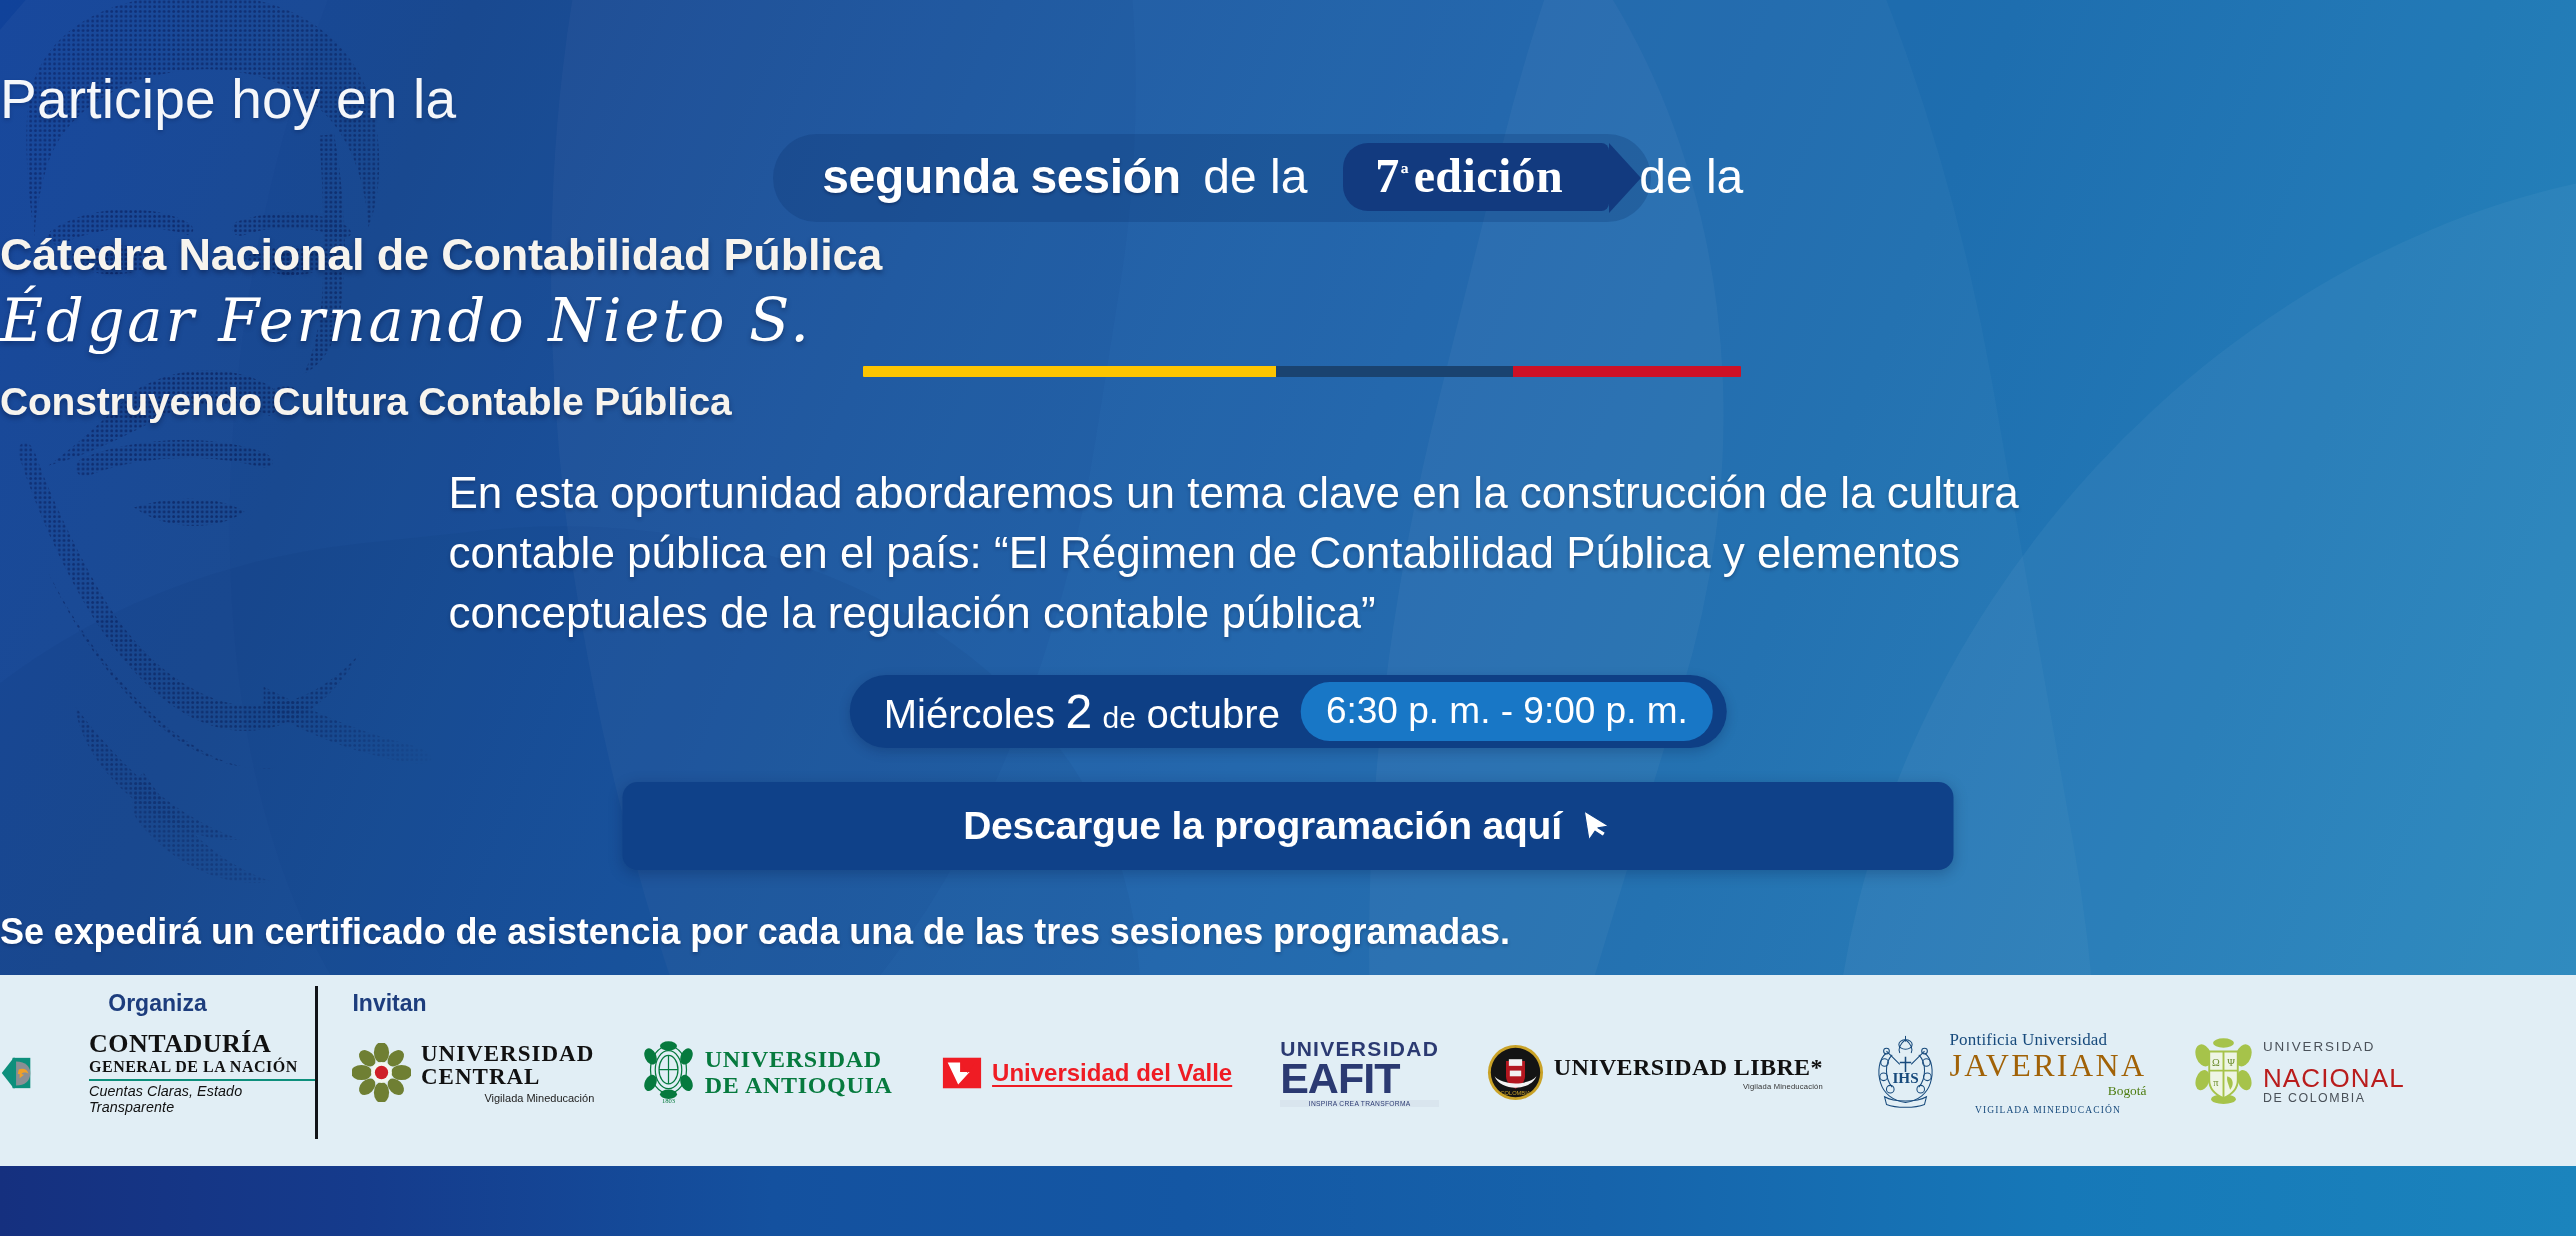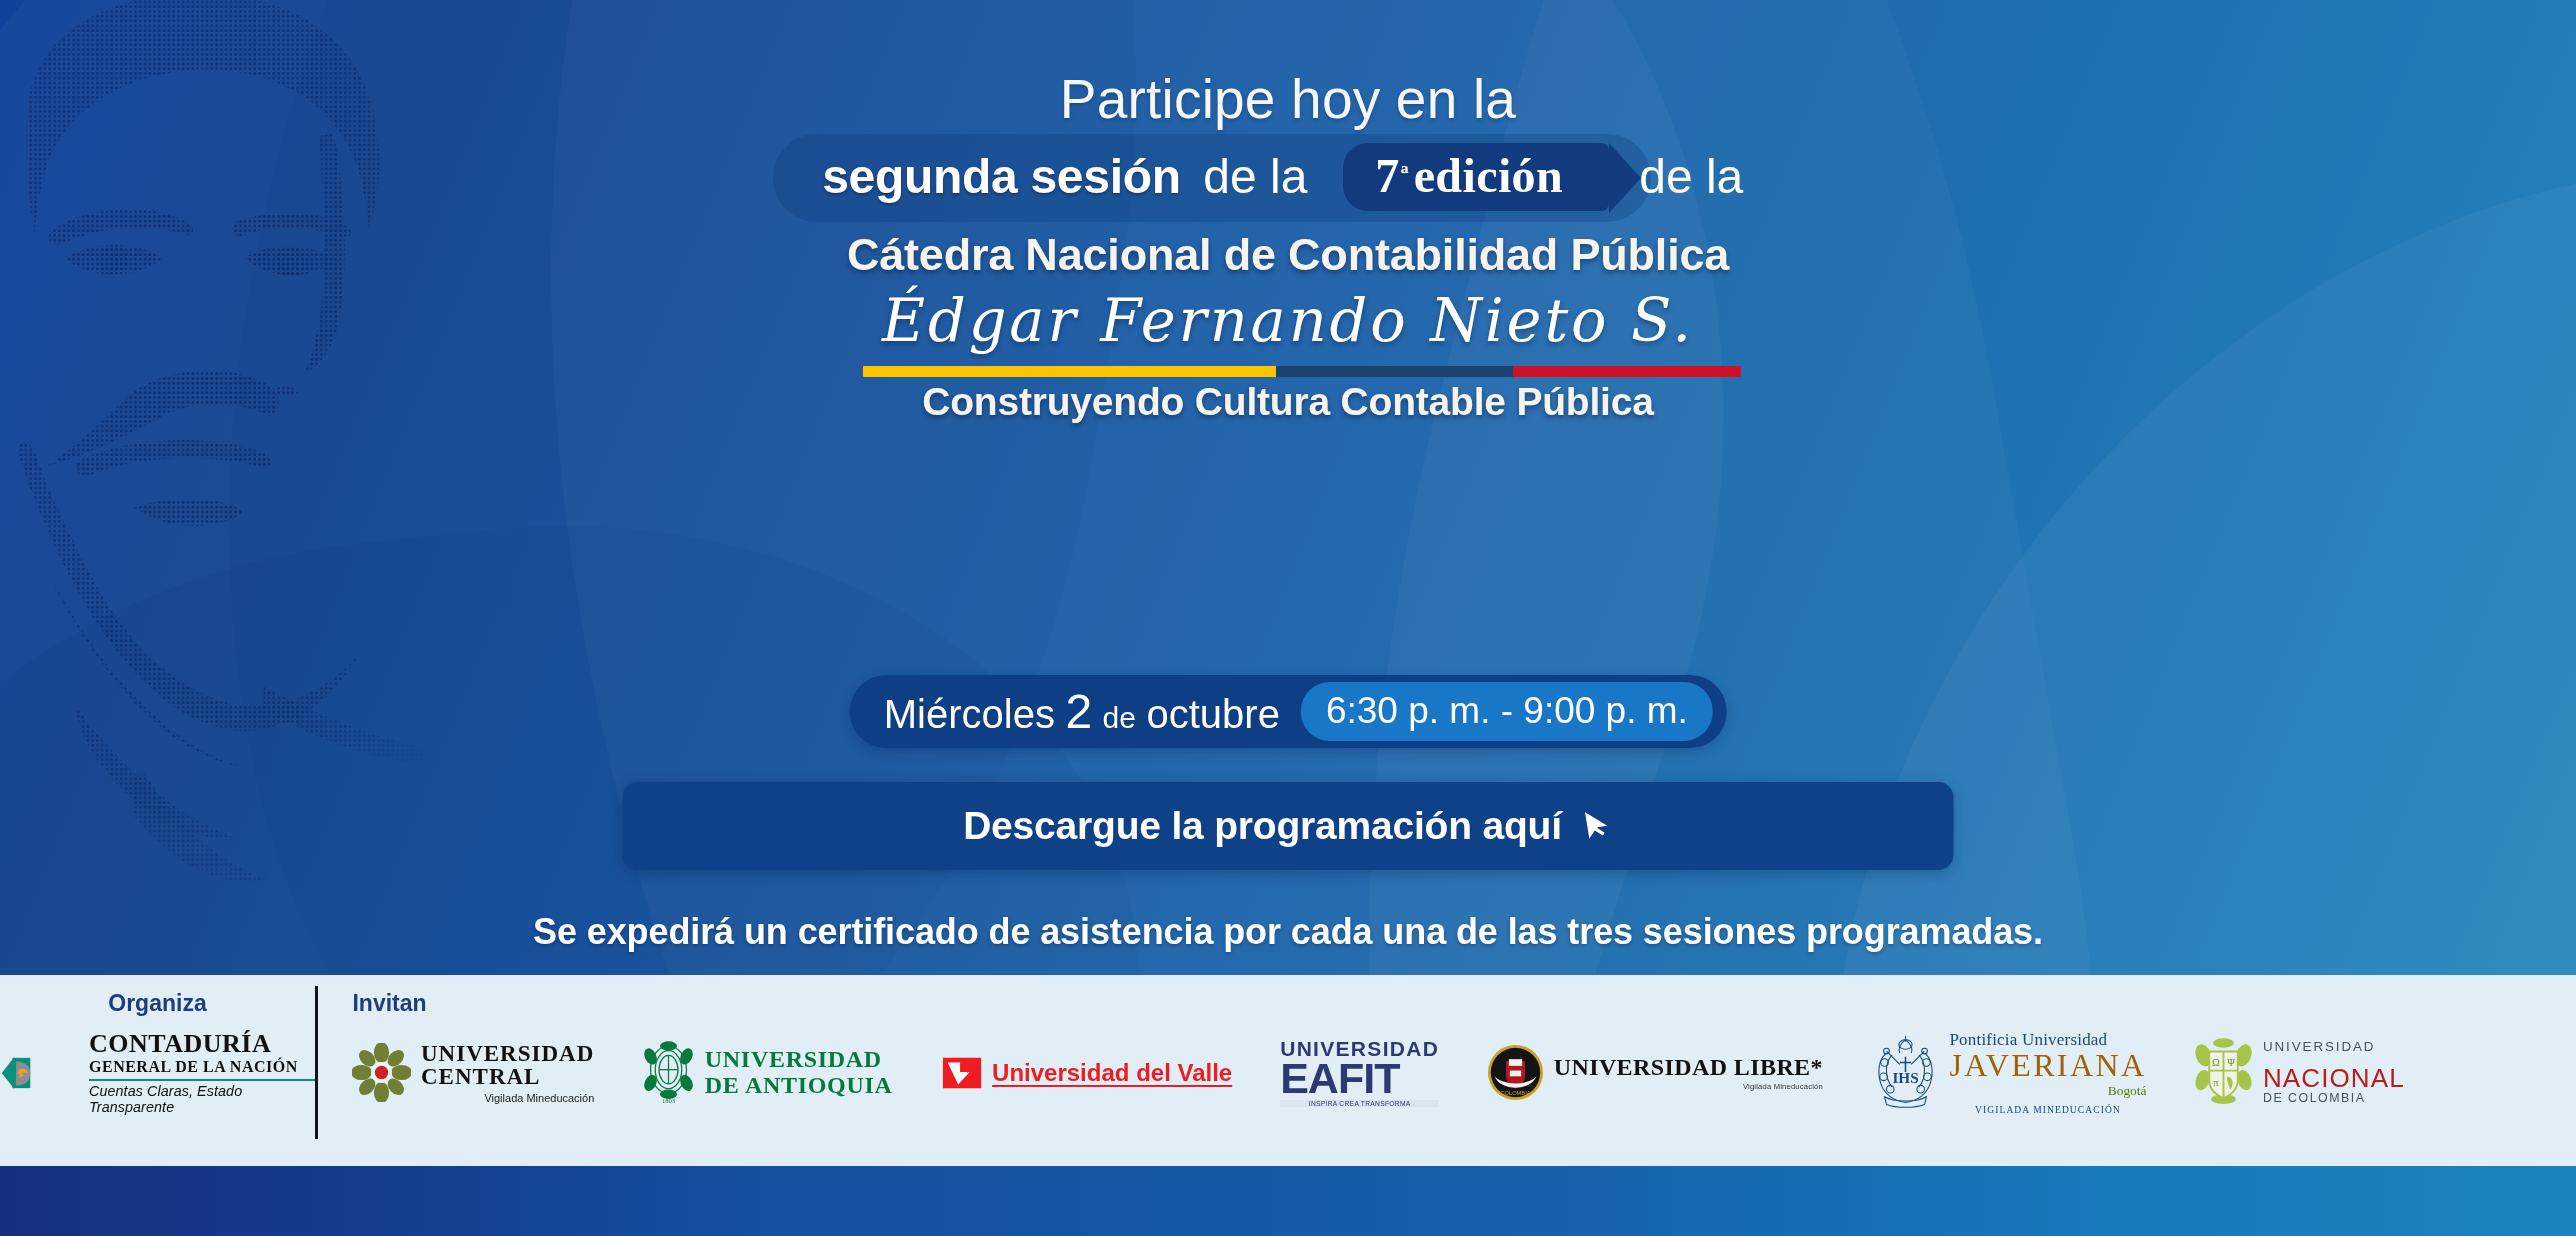--- a/index.html
+++ b/index.html
@@ -80,21 +80,21 @@
     width: 448px; height: 954px;
     opacity: 0.55;
     mix-blend-mode: multiply;
   }
 
   
   .content {
     position: absolute;
     left: 0; top: 0;
     width: 2576px; height: 975px;
-    text-align: center;
+    text-align: left;
     color: #ffffff;
   }
 
   .line-participe {
     position: absolute;
     top: 67px; left: 0; right: 0;
     font-size: 55px;
     font-weight: 400;
     letter-spacing: 0.2px;
     color: #f5f7fa;
@@ -457,20 +457,21 @@
       <div class="signature">Édgar Fernando Nieto S.</div>
 
       <div class="flagbar">
         <div class="fy"></div>
         <div class="fb"></div>
         <div class="fr"></div>
       </div>
 
       <div class="line-construyendo">Construyendo Cultura Contable Pública</div>
 
+      <div class="paragraph">En esta oportunidad abordaremos un tema clave en la construcción de la cultura contable pública en el país: “El Régimen de Contabilidad Pública y elementos conceptuales de la regulación contable pública”</div>
 
       <div class="datepill">
         <div class="dtxt">
           <span>Miércoles</span>
           <span class="dnum">2</span>
           <span class="dsmall">de</span>
           <span>octubre</span>
         </div>
         <div class="timepill">6:30 p. m. - 9:00 p. m.</div>
       </div>

